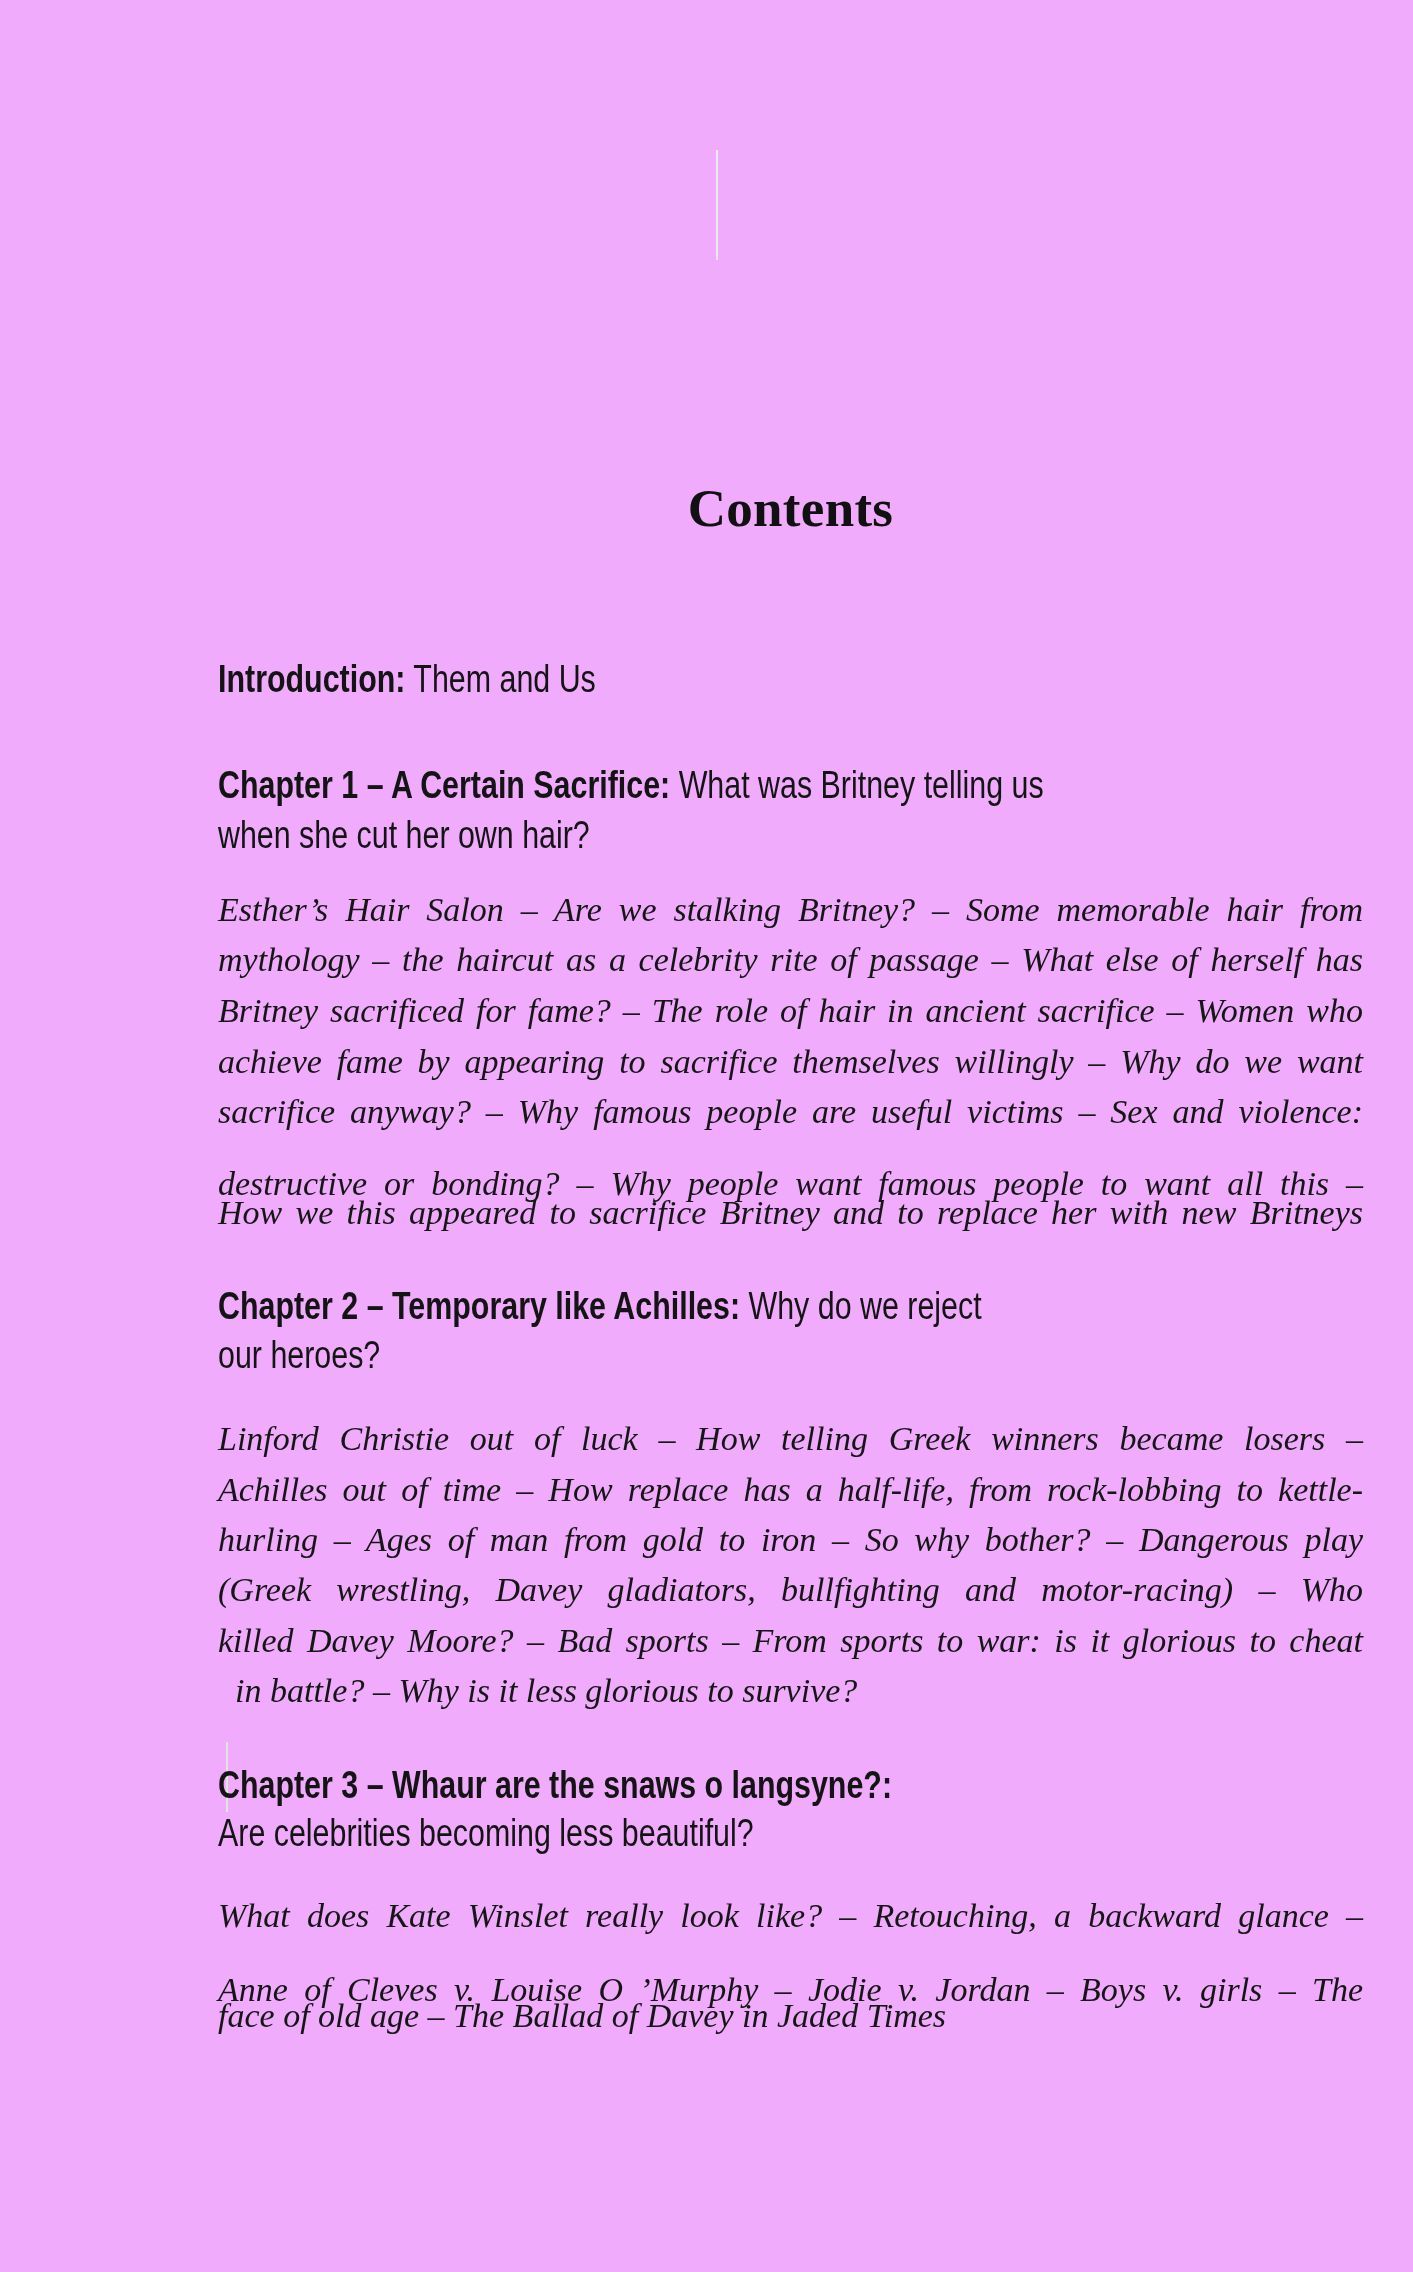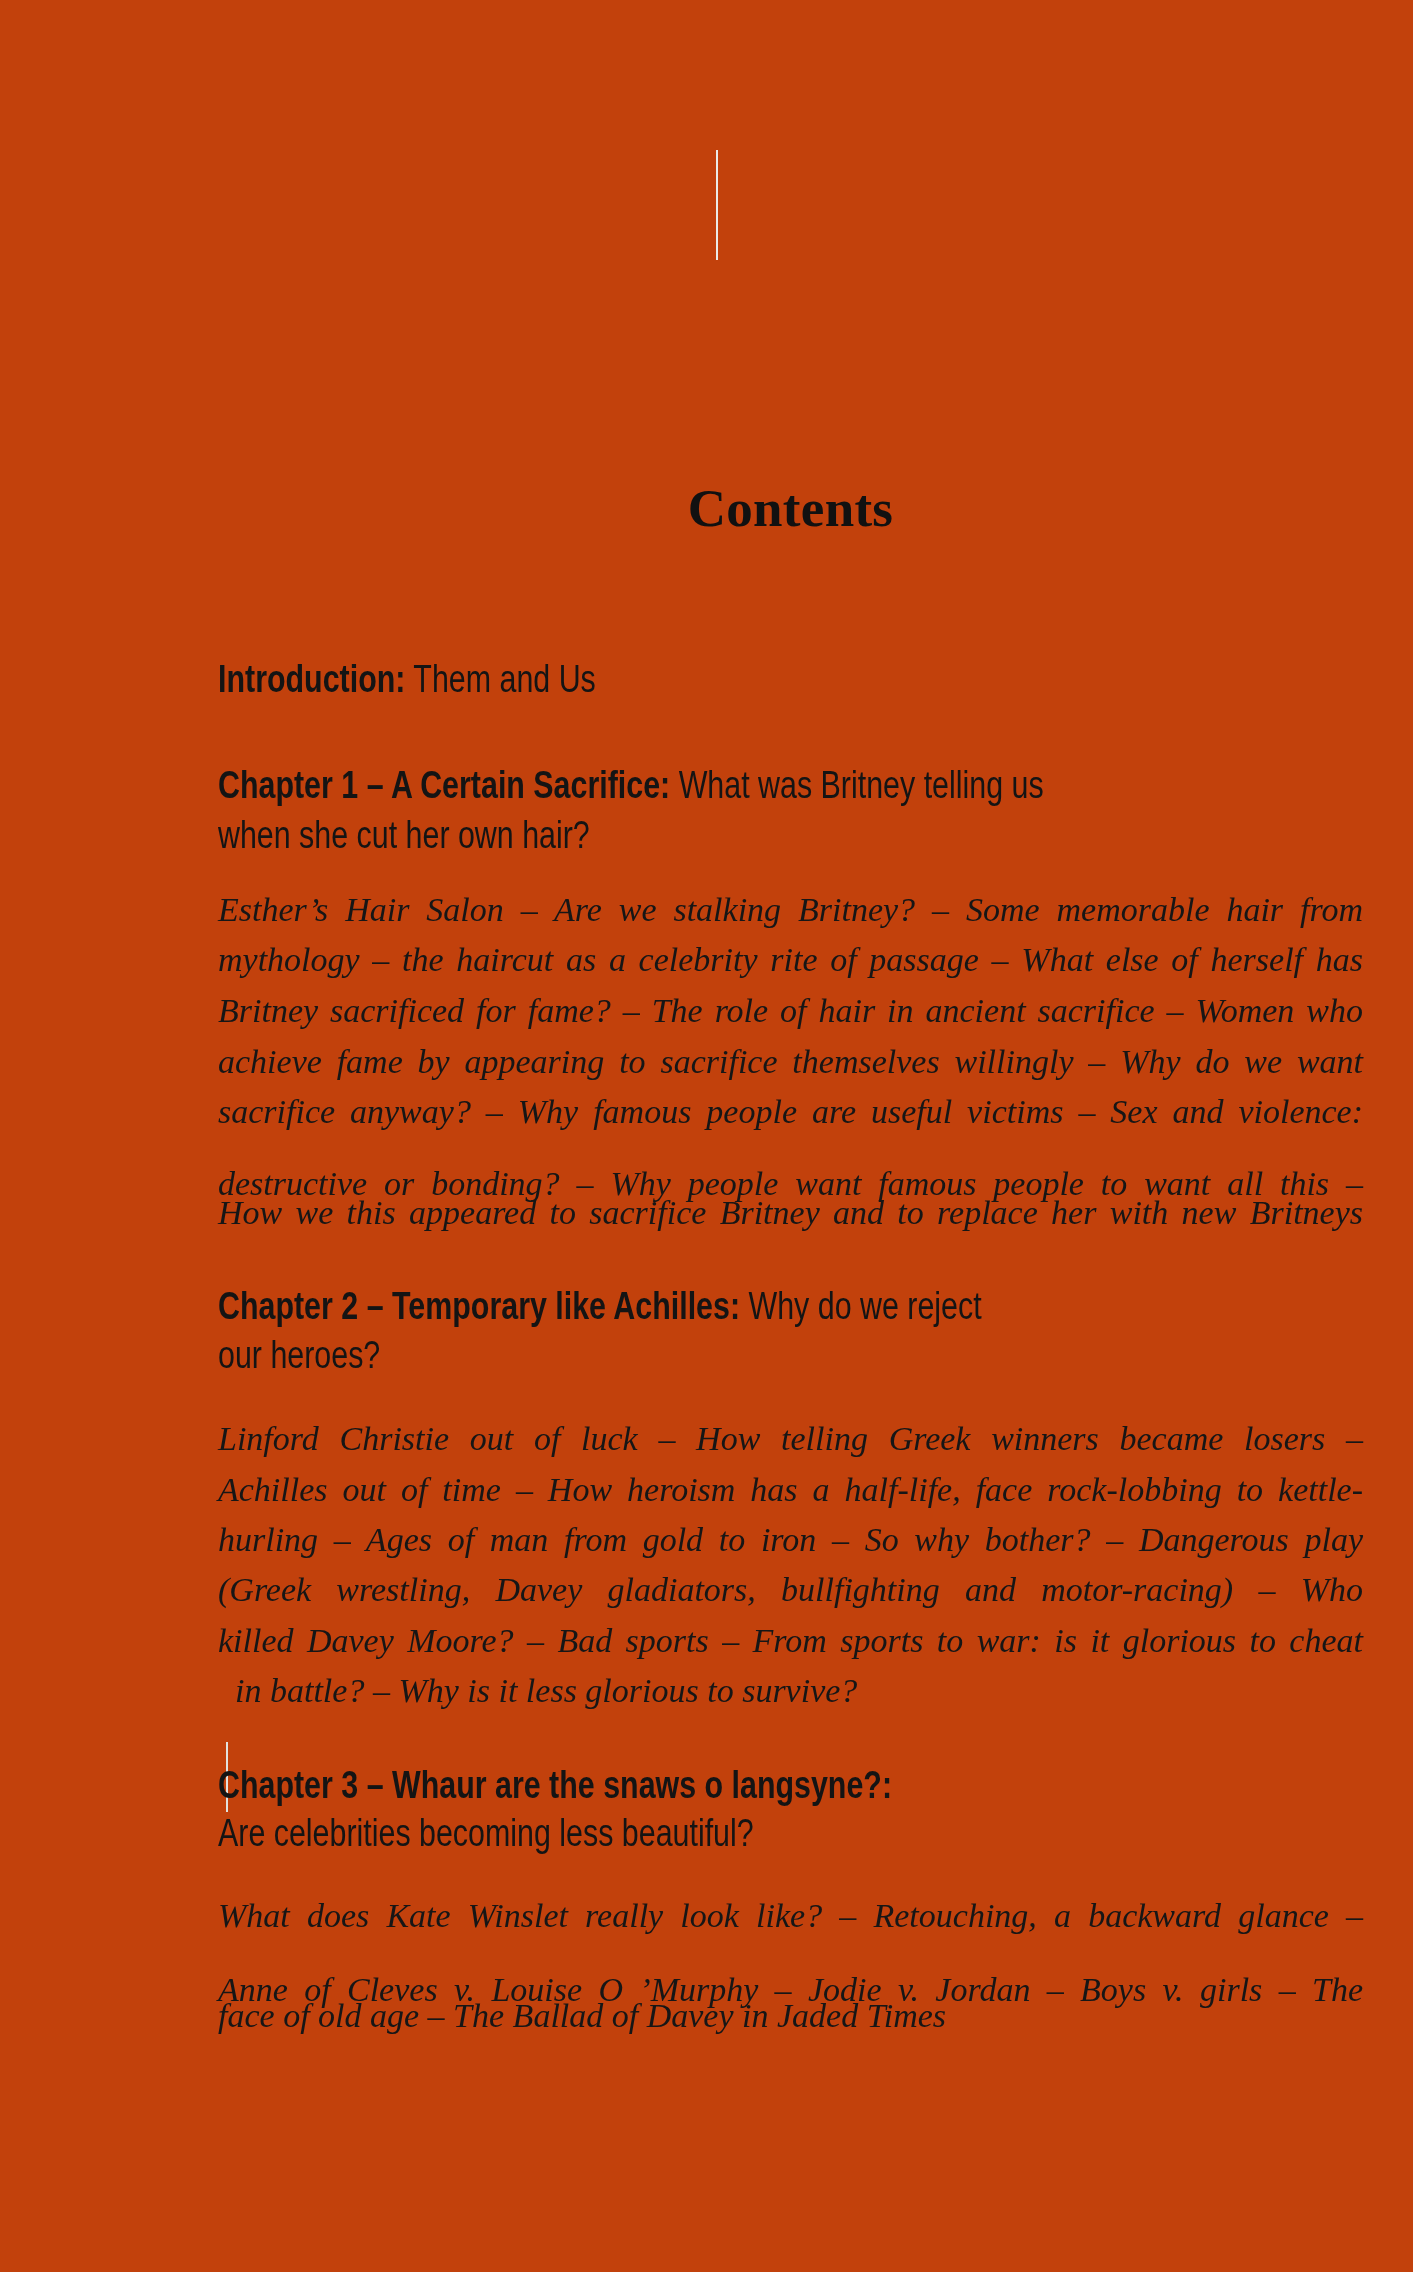--- a/index.html
+++ b/index.html
@@ -12,21 +12,21 @@
     height: 2272px;
     position: relative;
     overflow: hidden;
     color: #141414;
   }
   .page {
     position: absolute;
     left: 0; top: 0;
     width: 1413px;
     height: 2272px;
-    background: #c2410c;
+    background: #f0abfc;
     text-decoration: underline;
   }
   .title {
     position: absolute;
     left: 218px;
     width: 1145px;
     top: 437px;
     height: 70px;
     text-align: center;
     font-family: "Liberation Serif", "DejaVu Serif", serif;
@@ -112,21 +112,21 @@
   </div>
 
   <div class="block" style="top:1281px;">
     <div class="hline" style="top:0px;">
       <span class="b">Chapter 2 – Temporary like Achilles:</span><span class="r"> Why do we reject</span>
     </div>
     <div class="hline" style="top:49px;">
       <span class="r">our heroes?</span>
     </div>
     <div class="iline" style="top: 133px; white-space: normal;">Linford Christie out of luck – How telling Greek winners became losers –</div>
-    <div class="iline" style="top: 184px; white-space: normal;">Achilles out of time – How heroism has a half-life, face rock-lobbing to kettle-</div>
+    <div class="iline" style="top: 184px; white-space: normal;">Achilles out of time – How replace has a half-life, from rock-lobbing to kettle-</div>
     <div class="iline" style="top: 234px; white-space: normal;">hurling – Ages of man from gold to iron – So why bother? – Dangerous play</div>
     <div class="iline" style="top: 284px; white-space: normal;">(Greek wrestling, Davey gladiators, bullfighting and motor-racing) – Who</div>
     <div class="iline" style="top: 335px; white-space: normal;">killed Davey Moore? – Bad sports – From sports to war: is it glorious to cheat</div>
     <div class="iline last" style="top:385px;margin-left:17px;">in battle? – Why is it less glorious to survive?</div>
   </div>
 
   <div class="block" style="top:1760px;">
     <div class="hline" style="top:0px;">
       <span class="b">Chapter 3 – Whaur are the snaws o langsyne?:</span><span class="r"></span>
     </div>

